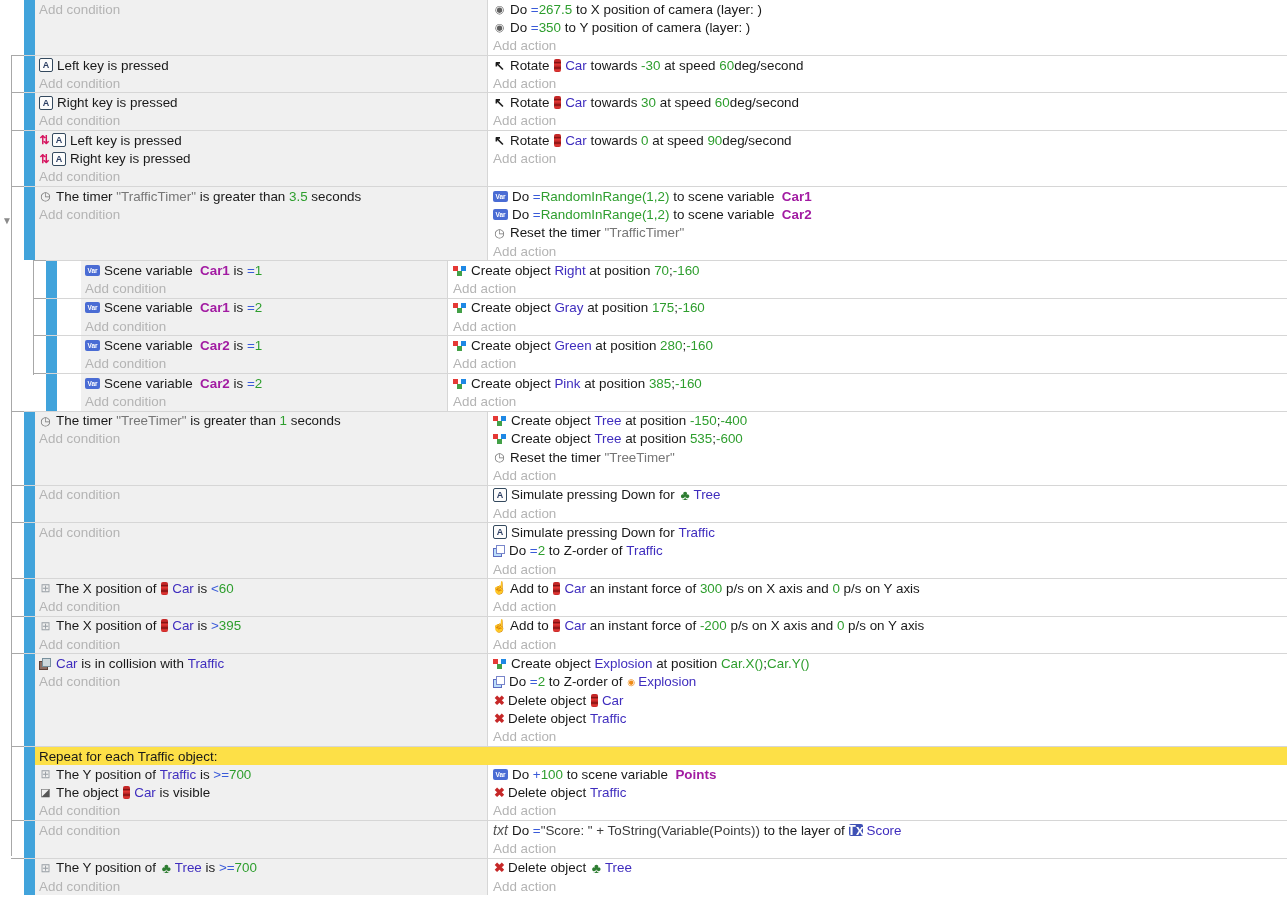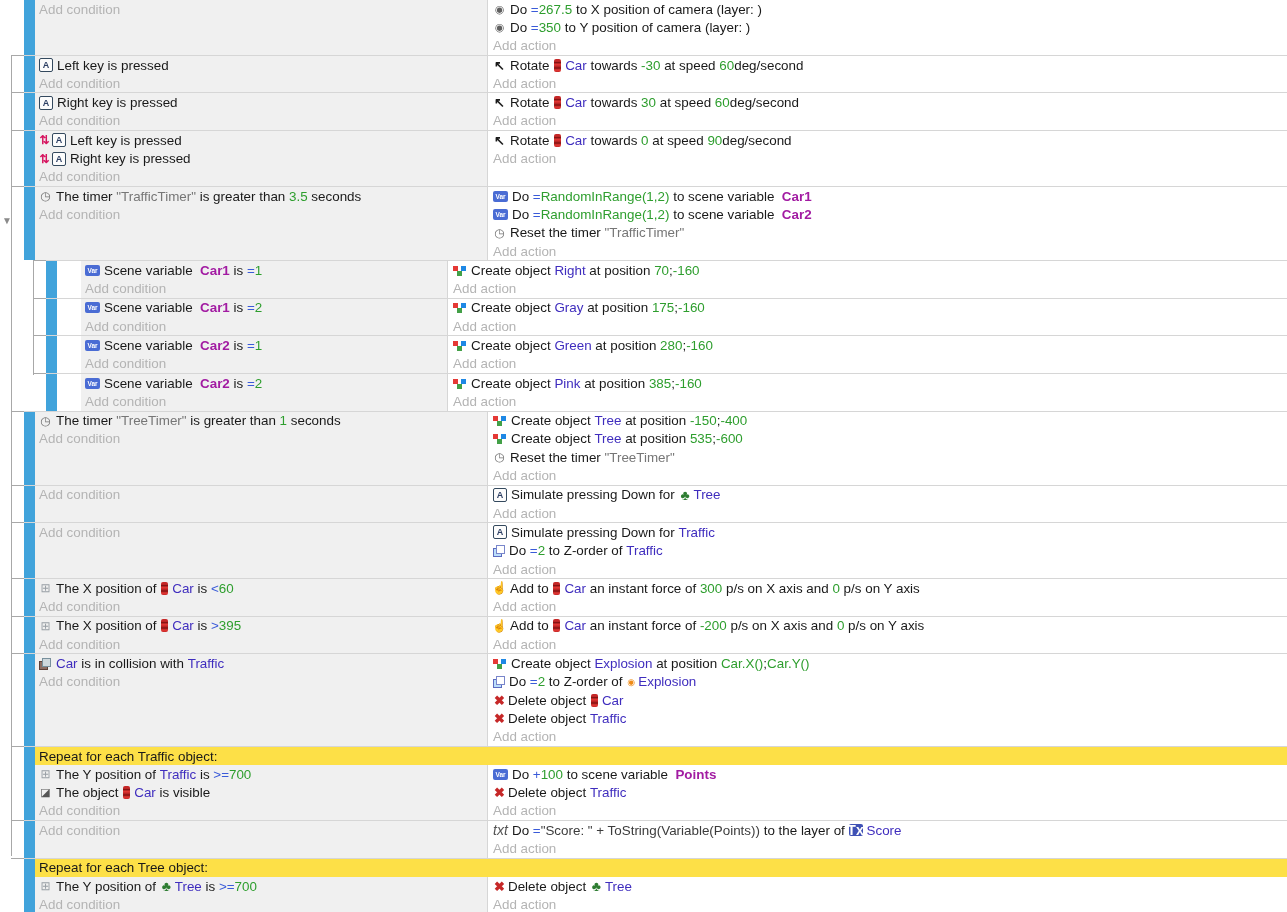--- a/index.html
+++ b/index.html
@@ -332,21 +332,20 @@
             <div class="acts">
               <div class="line"><span class="icon text-icon">txt</span><span class="t s-plain">Do </span><span class="t s-op">=</span><span class="t s-expr">"Score: " + ToString(Variable(Points))</span><span class="t s-plain"> to the layer of </span><span class="icon text-object-icon">Tx</span><span class="t s-obj">Score</span></div>
               <div class="line"><span class="t s-ghost">Add action</span></div>
             </div>
           </div>
         </div>
       </div>
       <div class="event lvl0">
         <div class="bar"></div>
         <div class="content">
-          <div class="hline"><span class="t s-plain">Repeat for each Tree object:</span></div>
           <div class="cols">
             <div class="conds">
               <div class="line"><span class="icon position-icon">⊞</span><span class="t s-plain">The Y position of </span><span class="icon tree-icon">♣</span><span class="t s-obj">Tree</span><span class="t s-plain"> is </span><span class="t s-op">&gt;=</span><span class="t s-num">700</span></div>
               <div class="line"><span class="t s-ghost">Add condition</span></div>
             </div>
             <div class="acts">
               <div class="line"><span class="icon delete-icon">✖</span><span class="t s-plain">Delete object </span><span class="icon tree-icon">♣</span><span class="t s-obj">Tree</span></div>
               <div class="line"><span class="t s-ghost">Add action</span></div>
             </div>
           </div>

